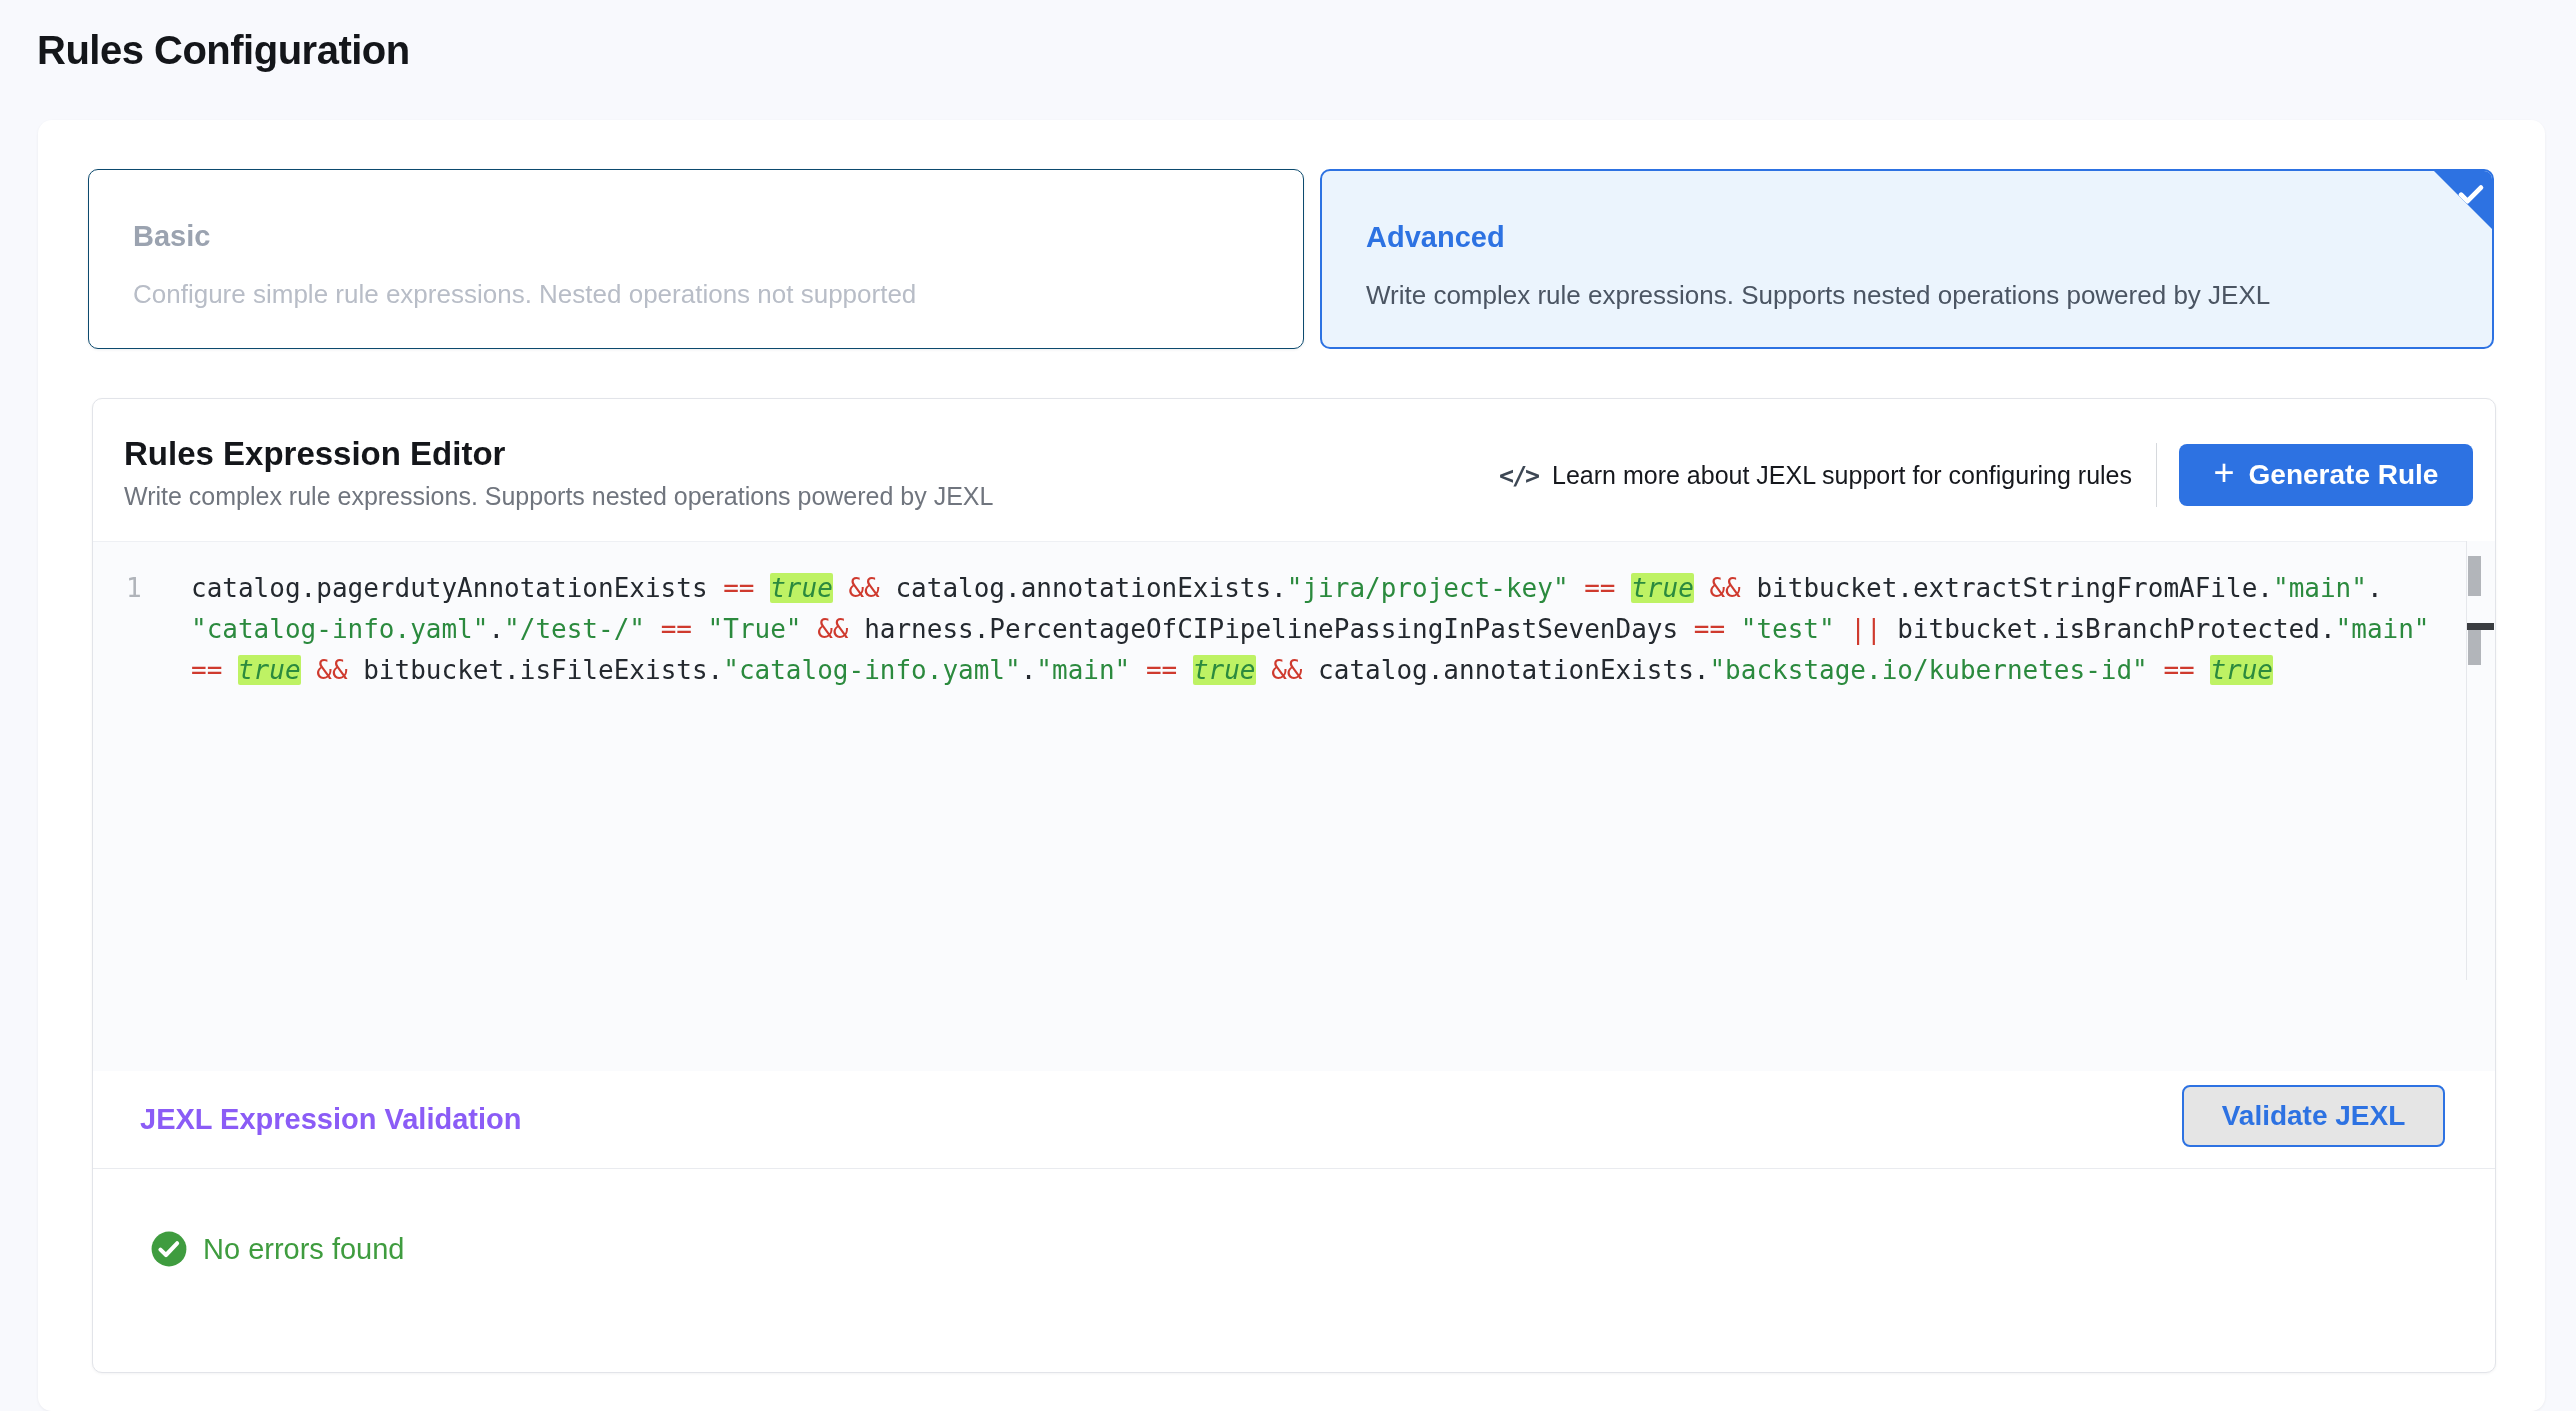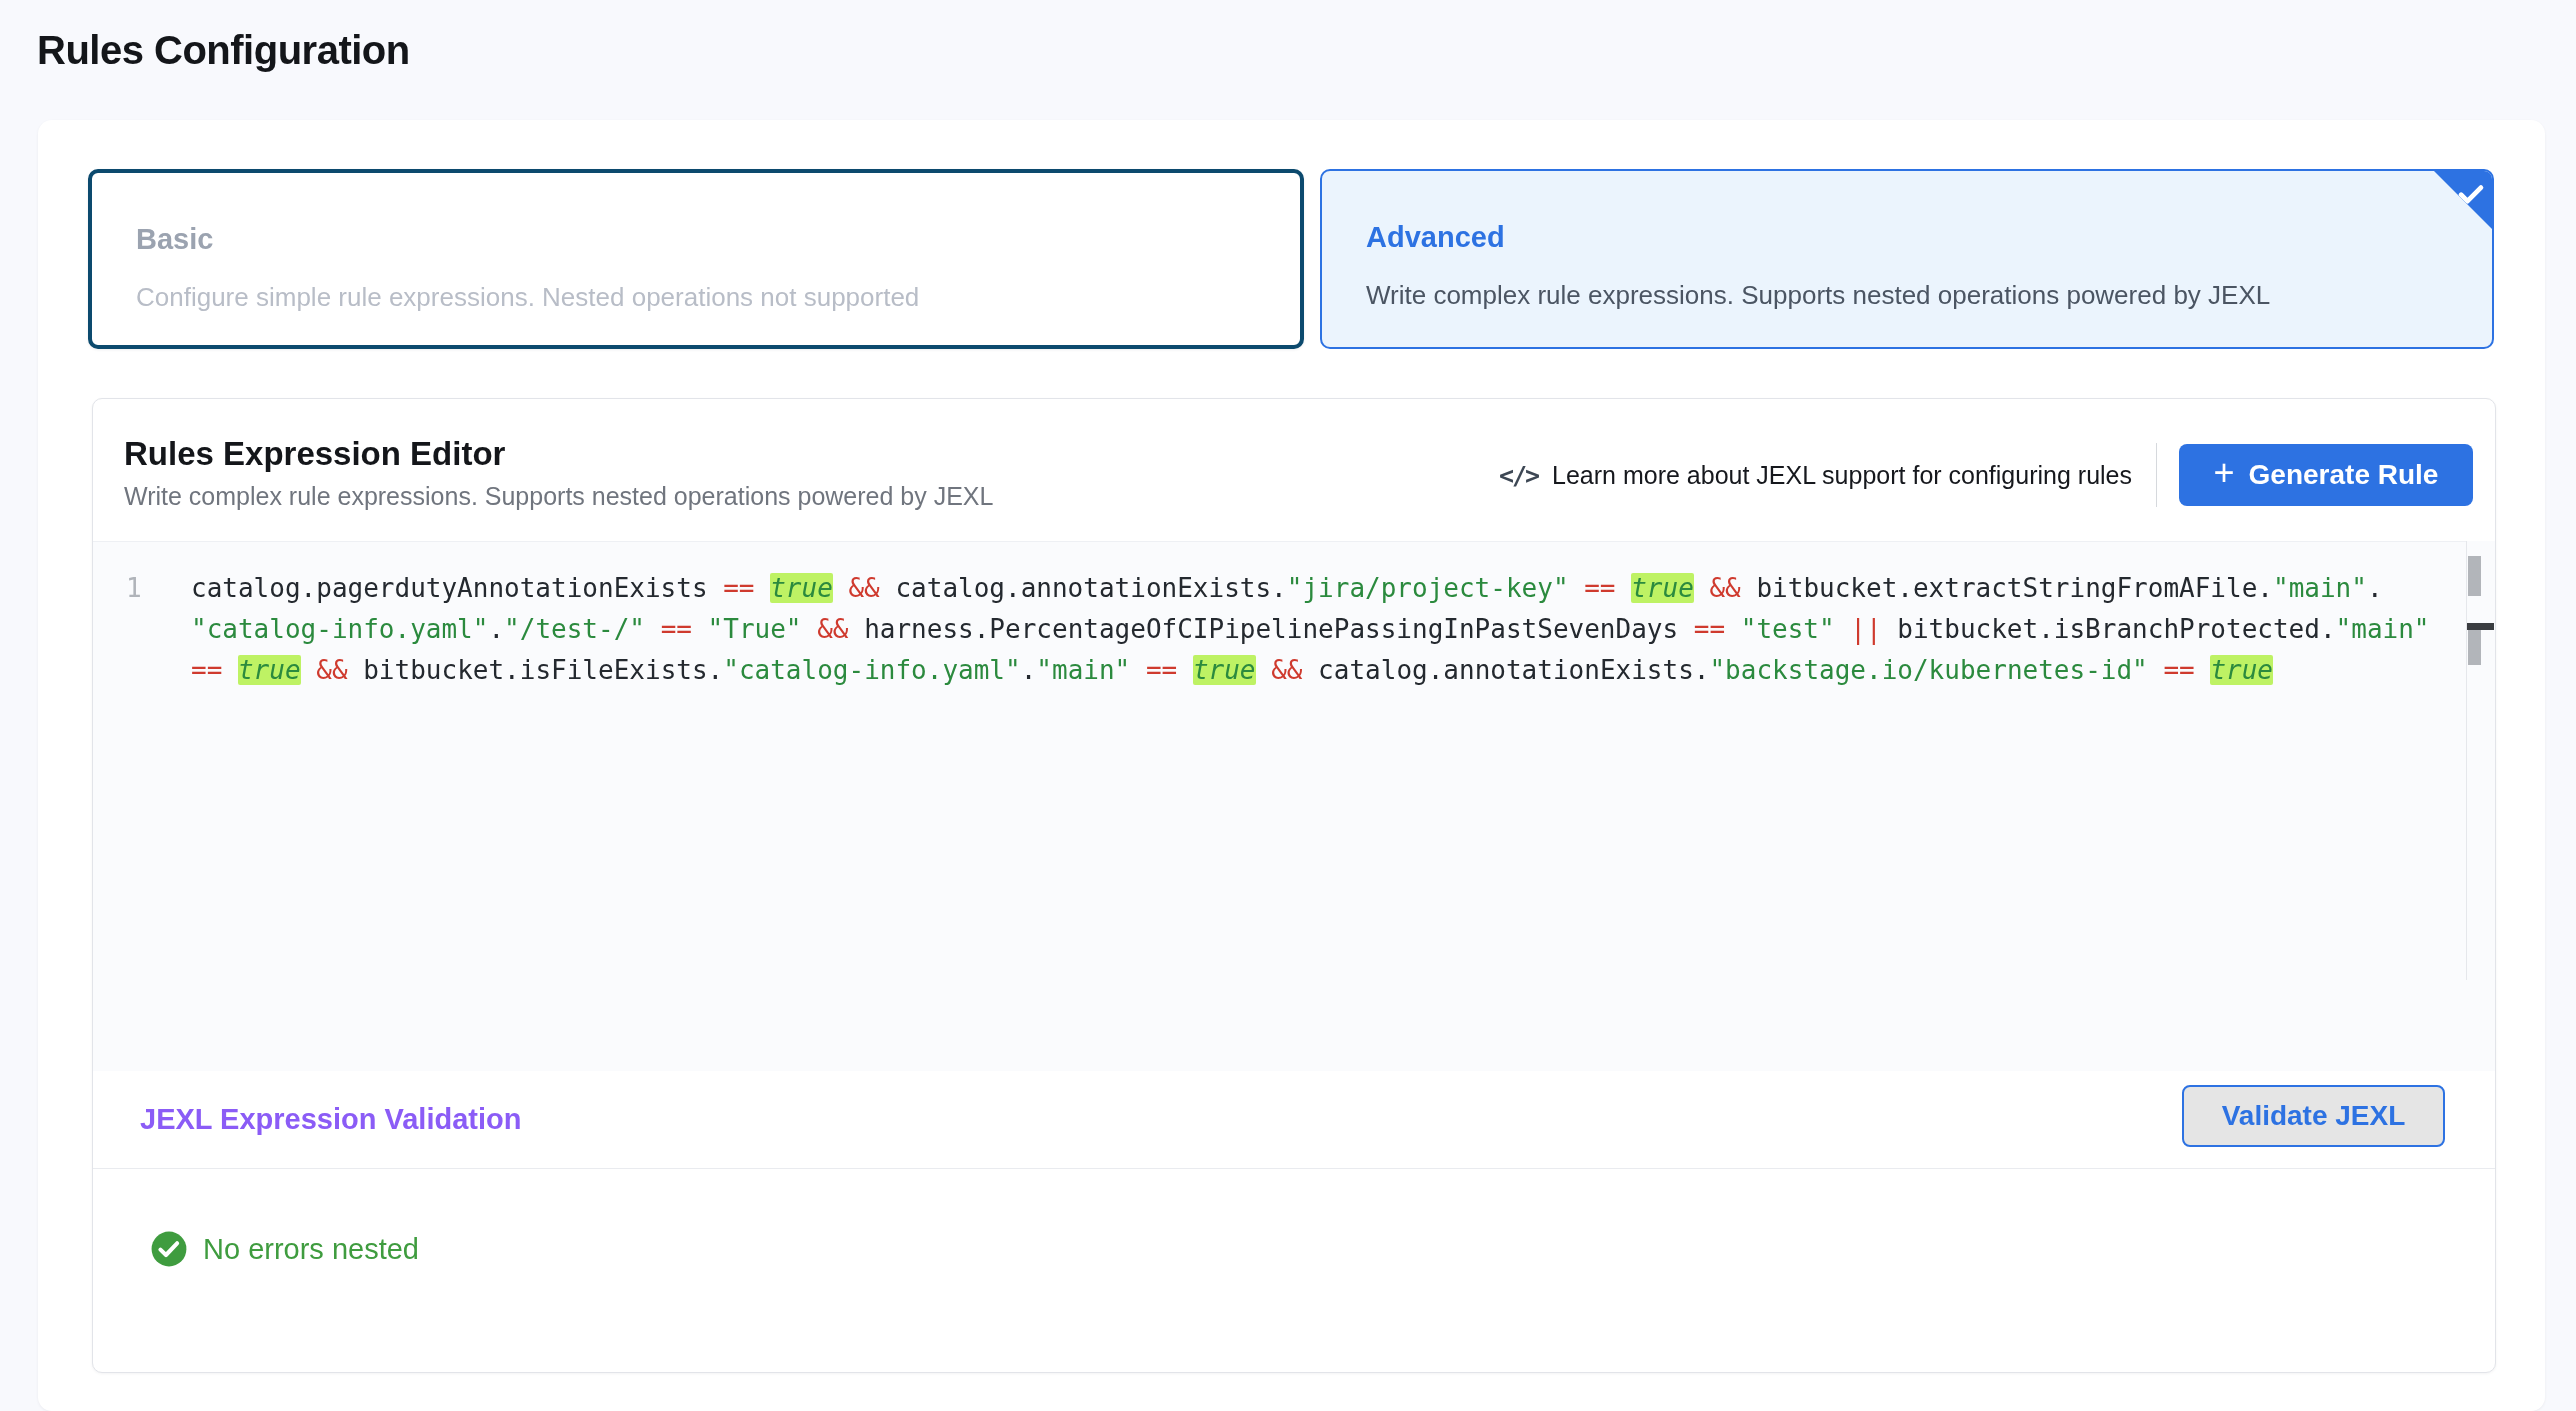--- a/index.html
+++ b/index.html
@@ -27,21 +27,21 @@
   }
 
   
   .tab-card {
     position:absolute; top:49px; height:180px;
     border-radius:10px; padding:50px 44px 0 44px;
   }
   .tab-basic {
     left:50px; width:1216px;
     background:#ffffff;
-    border:4px solid #0c4a6e;
+    border:1px solid #0c4a6e;
     box-shadow:0 1px 3px rgba(16,24,40,.07);
   }
   .tab-advanced {
     left:1282px; width:1174px;
     background:#ebf4fd;
     border:2px solid #2d72e2;
     overflow:hidden;
   }
   .tab-title { font-size:29px; font-weight:bold; }
   .tab-basic .tab-title { color:#9ba3b0; }
@@ -220,18 +220,18 @@
     <div class="validation-header">
       <div class="validation-title">JEXL Expression Validation</div>
       <button class="validate-btn">Validate JEXL</button>
     </div>
 
     <div class="validation-result">
       <svg width="38" height="38" viewBox="0 0 24 24">
         <circle cx="12" cy="12" r="11" fill="#3f9c3f"></circle>
         <path d="M6.6 12.4l3.5 3.4 7-7.4" fill="none" stroke="#ffffff" stroke-width="2.6" stroke-linecap="round" stroke-linejoin="round"></path>
       </svg>
-      <span class="result-text">No errors nested</span>
+      <span class="result-text">No errors found</span>
     </div>
 
   </div>
 </div>
 
 
 </body></html>

